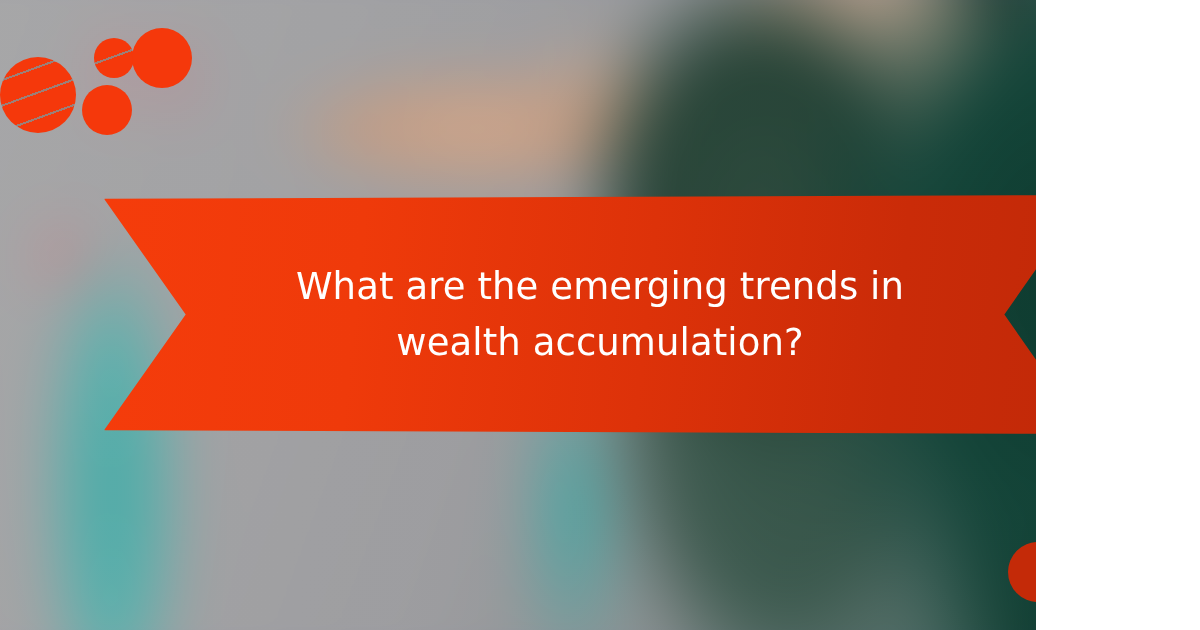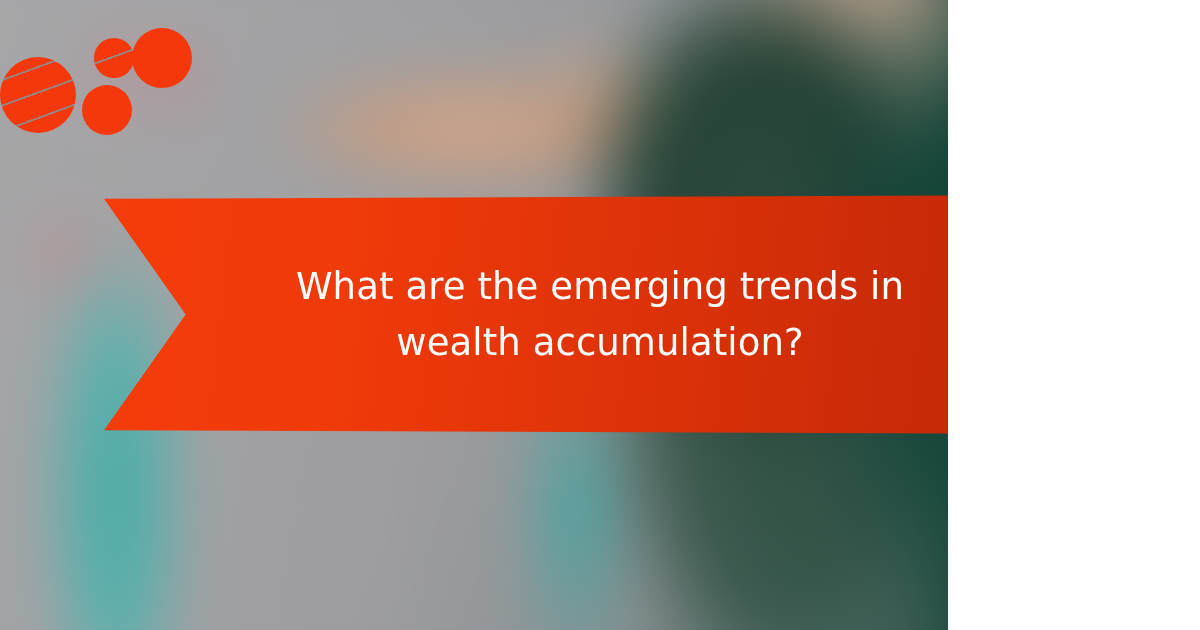--- a/index.html
+++ b/index.html
@@ -6,21 +6,21 @@
     margin: 0;
     padding: 0;
     background: #ffffff;
   }
   body {
     font-family: "DejaVu Sans", sans-serif;
   }
 
   #card {
     position: relative;
-    width: 948px;
+    width: 1036px;
     height: 630px;
     overflow: hidden;
     background: #0369a1;
   }
 
   
   .bg-layer {
     position: absolute;
     inset: 0;
     overflow: hidden;

